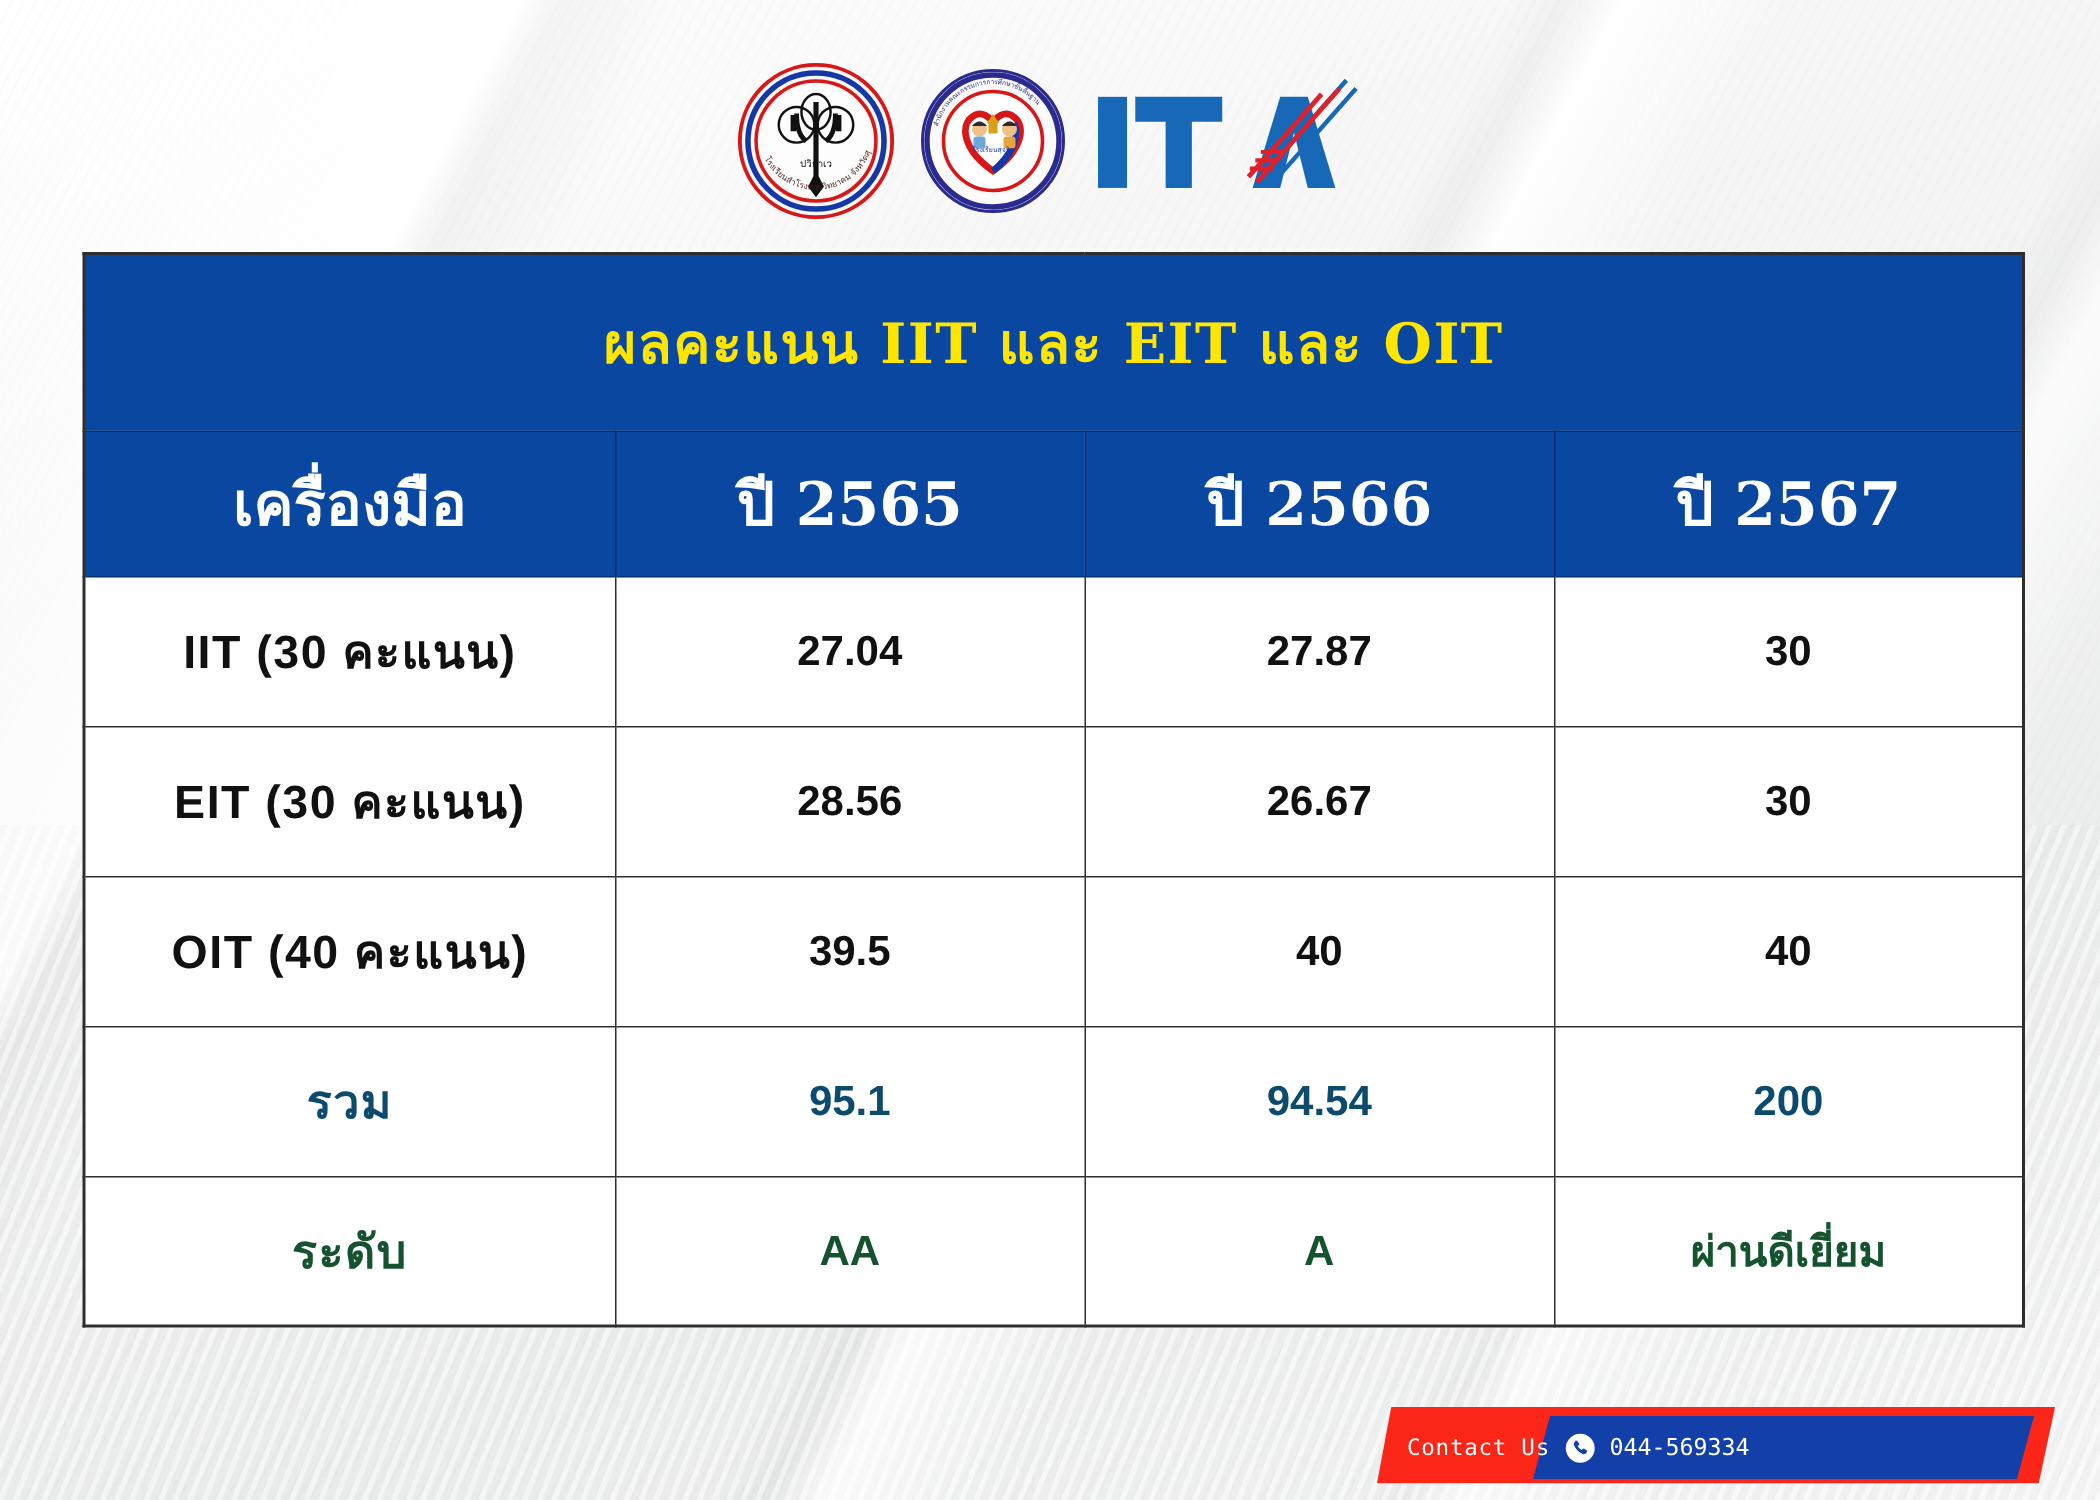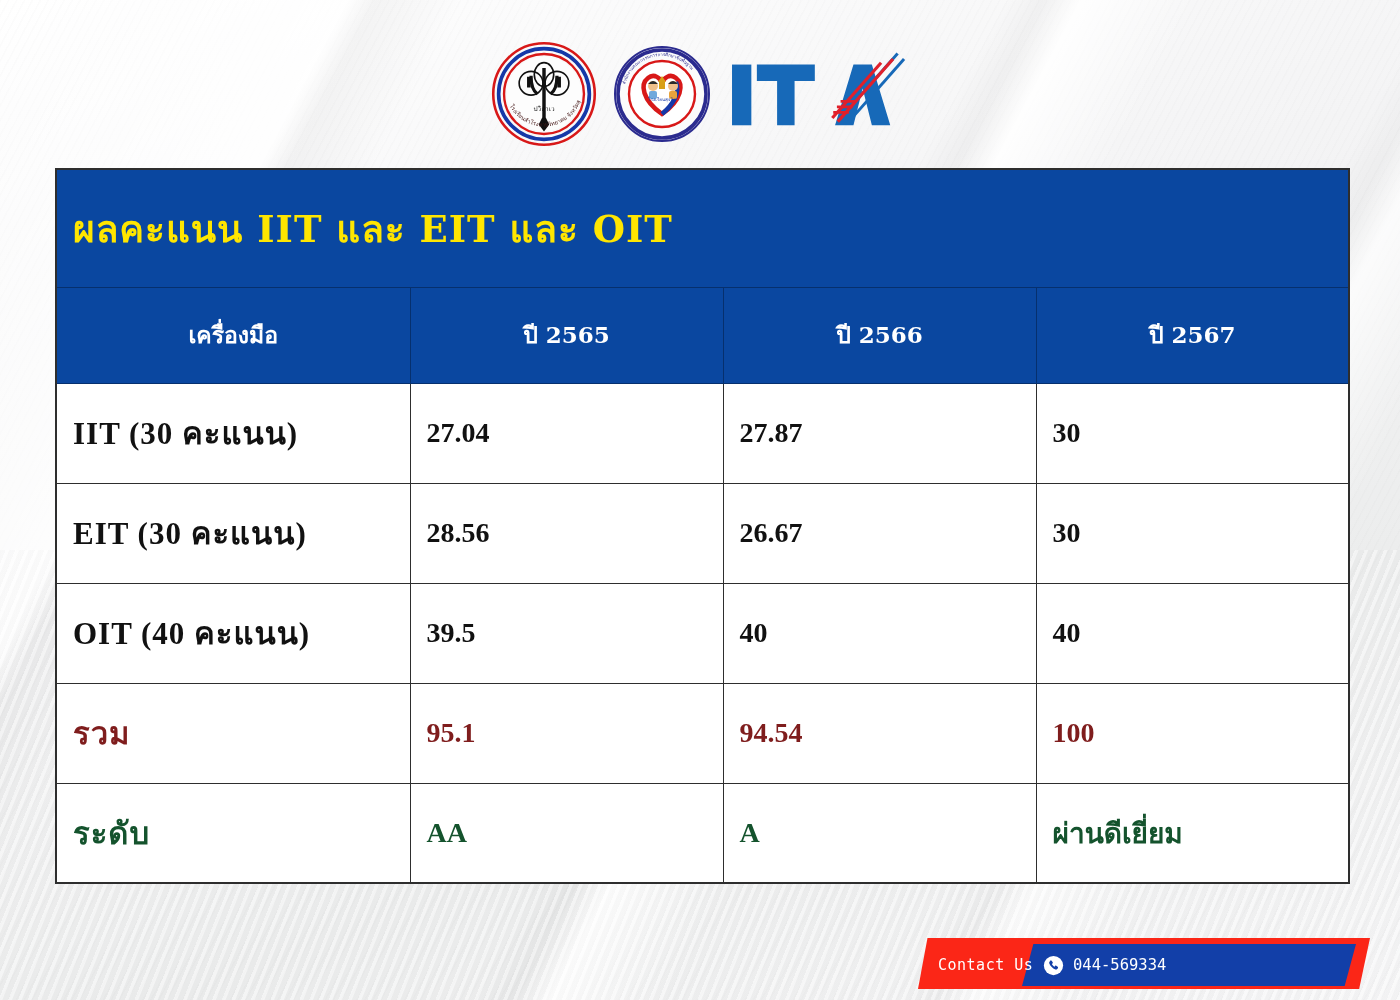--- a/index.html
+++ b/index.html
@@ -59,20 +59,21 @@
     left: 55px;
     top: 168px;
     width: 1293px;
     border-collapse: collapse;
     table-layout: fixed;
     border: 2px solid #2e2e2e;
     background: #ffffff;
   }
   #score-table td, #score-table th {
     border: 1px solid #2e2e2e;
+    text-align: center;
     vertical-align: middle;
     padding: 16px;
   }
 
   .title-cell {
     background: #0a47a0;
     color: #ffe600;
     height: 118px;
     font-family: "DejaVu Serif", serif;
     font-weight: bold;
@@ -81,38 +82,38 @@
     border-color: #0a47a0 !important;
     border-bottom: 1px solid #06306e !important;
   }
 
   .head-cell {
     background: #0a47a0;
     color: #ffffff;
     height: 96px;
     font-family: "DejaVu Serif", serif;
     font-weight: bold;
-    font-size: 23px;
+    font-size: 40px;
     border-color: #06306e !important;
   }
   .head-cell.first { border-left-color: #0a47a0 !important; }
   .head-cell.last  { border-right-color: #0a47a0 !important; }
 
   .data-row td {
     height: 100px;
-    font-family: Liberation Serif, serif;
+    font-family: Liberation Sans, sans-serif;
     font-weight: bold;
     font-size: 31px;
     color: #111111;
     background: #ffffff;
   }
   .data-row td.label { letter-spacing: 1px; }
   .data-row td.value { font-size: 28px; }
 
-  .total-row td { color: #7f1d1d; }
+  .total-row td { color: #0c4a6e; }
   .level-row td { color: #14532d; }
 
   .col-label { width: 354px; }
   .col-year  { width: 313px; }
 
   
   #contact-bar {
     position: absolute;
     left: 918px;
     top: 938px;
@@ -256,21 +257,21 @@
     <tr class="data-row">
       <td class="label">OIT (40 คะแนน)</td>
       <td class="value">39.5</td>
       <td class="value">40</td>
       <td class="value">40</td>
     </tr>
     <tr class="data-row total-row">
       <td class="label">รวม</td>
       <td class="value">95.1</td>
       <td class="value">94.54</td>
-      <td class="value">100</td>
+      <td class="value">200</td>
     </tr>
     <tr class="data-row level-row">
       <td class="label">ระดับ</td>
       <td class="value">AA</td>
       <td class="value">A</td>
       <td class="value">ผ่านดีเยี่ยม</td>
     </tr>
   </tbody>
 </table>
 

